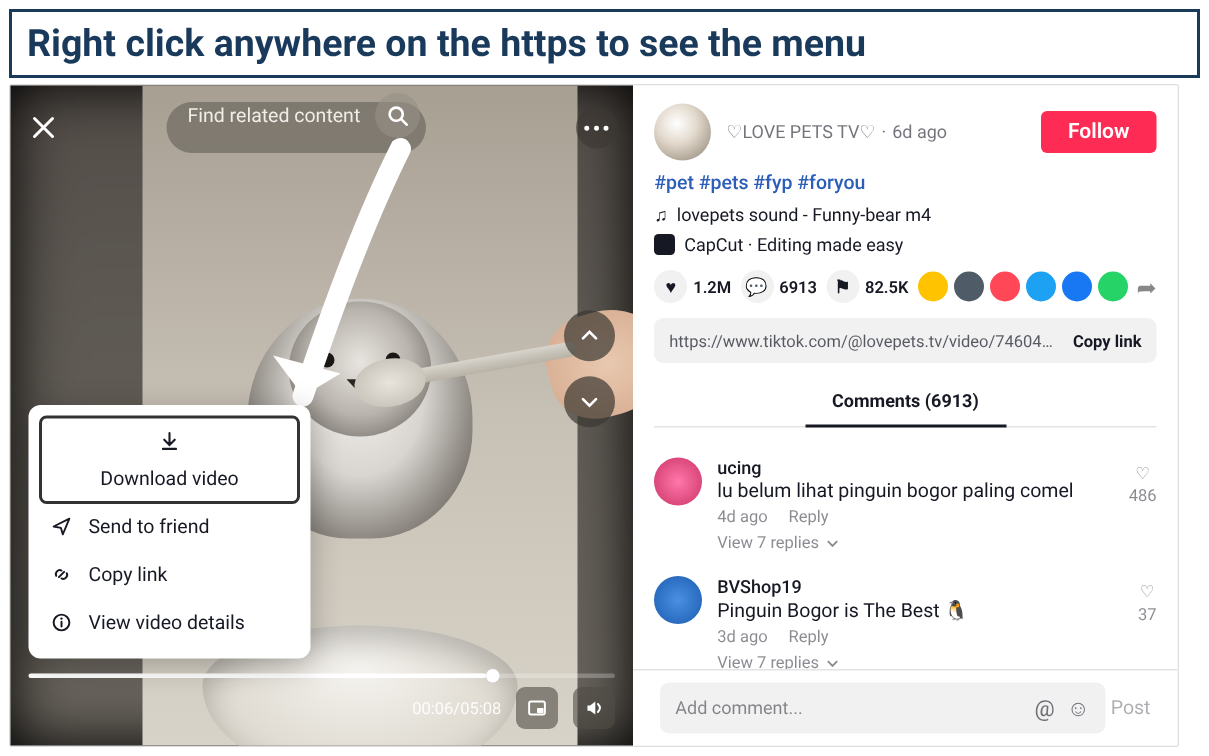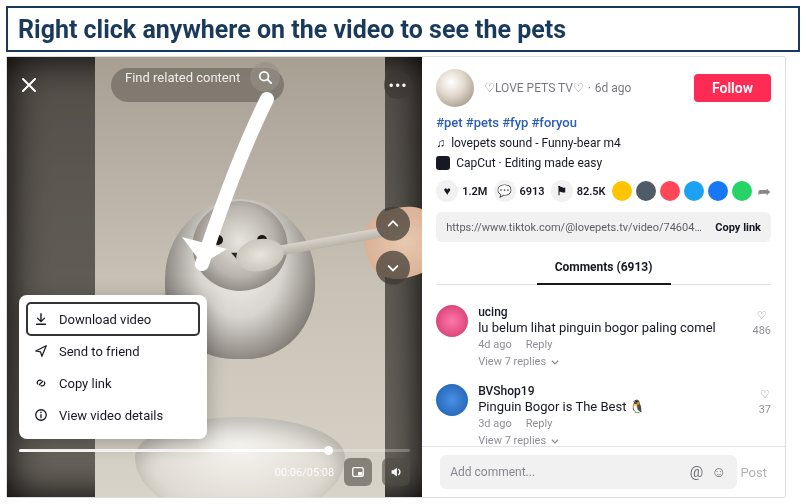--- a/index.html
+++ b/index.html
@@ -31,21 +31,21 @@
 .search-pill { flex:0 0 auto; margin-left:60px; display:flex; align-items:center; background: rgba(120,115,106,0.85); border-radius:20px; height:34px; padding:0 4px 16px 14px; gap:10px; }
 .search-text { color: #f0ede8; font-size:13px; }
 .search-btn { width:30px; height:30px; background: rgba(150,143,133,0.6); border-radius:50%; display:flex; align-items:center; justify-content:center; color:#fff; }
 .more-dots { position:absolute; right:0; top:4px; width:28px; height:28px; border-radius:50%; background: rgba(60,55,50,0.6); color:#fff; display:flex; align-items:center; justify-content:center; font-size:16px; letter-spacing:1px; }
 
 .nav-arrows { position:absolute; right:12px; top:50%; transform:translateY(-90%); display:flex; flex-direction:column; gap:10px; z-index:5; }
 .nav-arrow { width:34px; height:34px; border-radius:50%; background: rgba(60,55,50,0.7); color:#fff; display:flex; align-items:center; justify-content:center; cursor:pointer; }
 
 .context-menu { position:absolute; left:12px; bottom:58px; width:188px; background:#fff; border-radius:8px; padding:8px; box-shadow: 0 4px 20px rgba(0,0,0,0.25); z-index:10; }
 .ctx-item { display:flex; align-items:center; gap:10px; padding:8px 6px; font-size:13px; color:#161823; cursor:pointer; border-radius:4px; }
-.ctx-item.hl { outline:2px solid #333; outline-offset:-1px; }
+.ctx-item.hl { outline:2px solid #333; outline-offset:-1px;flex-direction:column; }
 .ctx-icon { width:16px; height:16px; display:flex; align-items:center; justify-content:center; color:#161823; }
 
 .arrow-annot { position:absolute; left:170px; top:32px; width:130px; height:200px; z-index:8; pointer-events:none; }
 
 .controls { position:absolute; left:0; right:0; bottom:8px; height:40px; z-index:5; display:flex; align-items:center; padding:0 12px; gap:10px; }
 .progress { position:absolute; left:12px; right:12px; top:0; height:3px; background: rgba(255,255,255,0.25); border-radius:2px; }
 .progress-fill { height:100%; width:78%; background:#fff; border-radius:2px; }
 .progress-thumb { position:absolute; left:78%; top:-3px; width:9px; height:9px; background:#fff; border-radius:50%; }
 .timecode { margin-left:auto; color:#fff; font-size:11px; opacity:0.9; margin-top:6px; }
 .ctrl-btn { width:28px; height:28px; border-radius:6px; background: rgba(80,76,70,0.6); color:#fff; display:flex; align-items:center; justify-content:center; margin-top:6px; }
@@ -91,21 +91,21 @@
 .acinput .txt { flex:1; }
 .acicons { display:flex; gap:8px; color: rgba(22,24,35,0.6); font-size:15px; }
 .post { color: rgba(22,24,35,0.35); font-size:13px; cursor:pointer; }
 
 svg { display:block; }
 </style>
 </head>
 <body>
 
 <div class="annotation-banner">
-  <span class="annotation-text">Right click anywhere on the video to see the pets</span>
+  <span class="annotation-text">Right click anywhere on the https to see the menu</span>
 </div>
 
 <div class="main">
 
   <div class="video-pane">
     <div class="video-bg"></div>
     <div class="video-frame">
       <div class="penguin">
         <div class="body"></div>
           <div class="head"></div>

